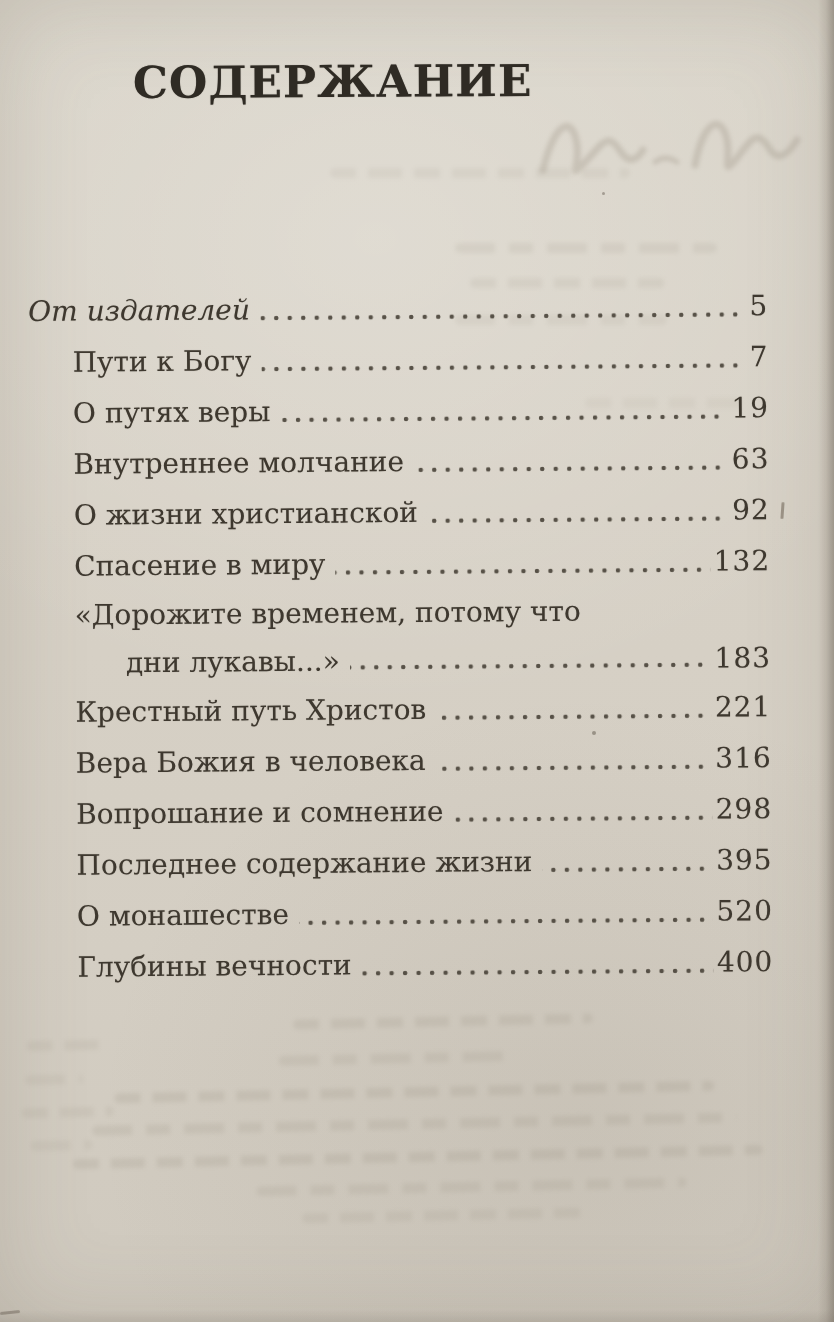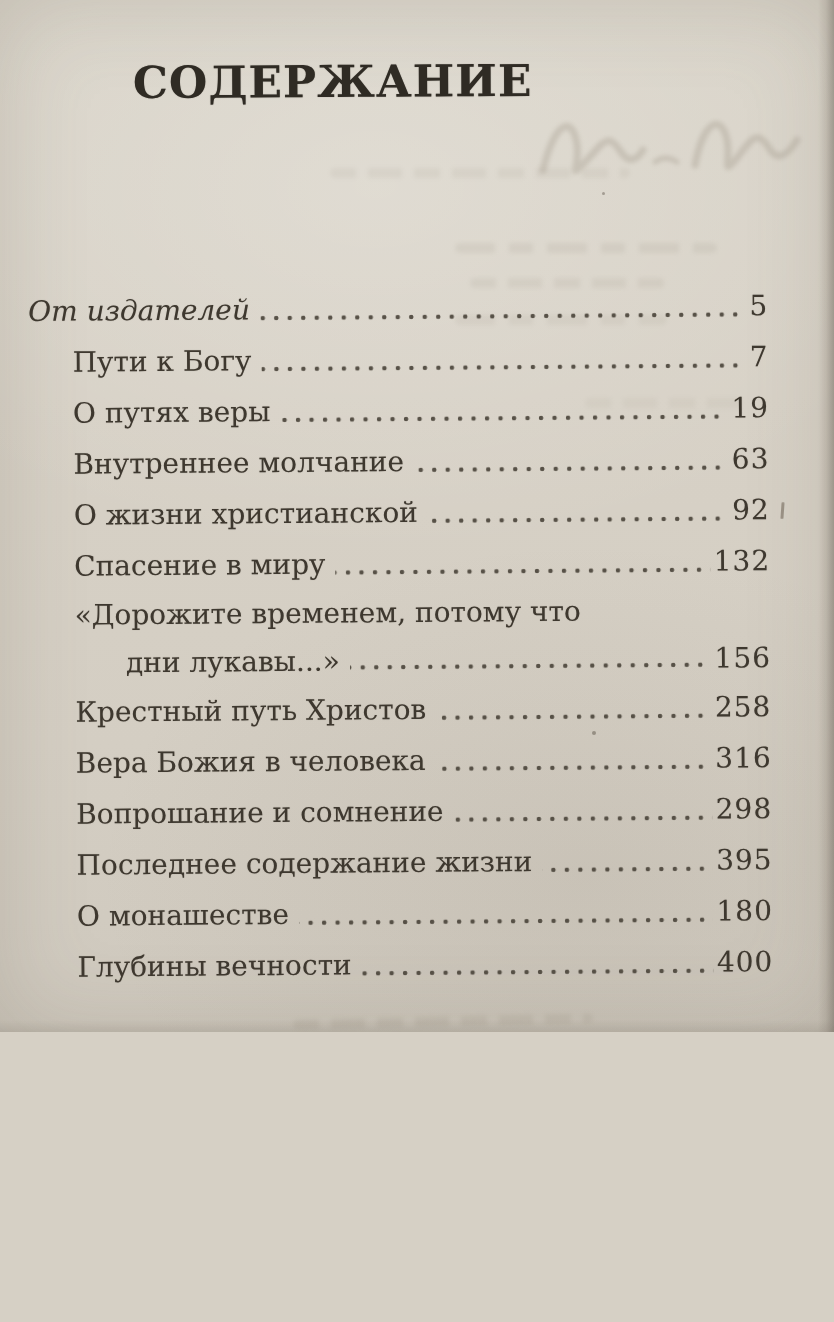--- a/index.html
+++ b/index.html
@@ -9,21 +9,21 @@
     --leader:#4c463c;
     --bleed:#958d7e;
   }
   *{margin:0;padding:0;box-sizing:border-box;}
   html,body{width:834px;height:1322px;overflow:hidden;}
   body{
     font-family:"DejaVu Serif","Liberation Serif",serif;
     background:var(--paper);
   }
   .page{
-    position:relative;width:834px;height:1032px;overflow:hidden;
+    position:relative;width:834px;height:1322px;overflow:hidden;
     background:
       radial-gradient(120% 60% at 45% 18%, rgba(255,255,252,0.20), rgba(255,255,252,0) 60%),
       radial-gradient(90% 50% at 70% 85%, rgba(120,110,96,0.10), rgba(120,110,96,0) 65%),
       linear-gradient(180deg,#d9d4c9 0%,#d7d1c6 38%,#d4cec3 72%,#cfc9be 100%);
     box-shadow: inset 0 0 90px rgba(105,96,82,0.20);
   }
   
   .title{
     position:absolute;left:133px;top:56px;
     font-size:44px;font-weight:bold;letter-spacing:1px;
@@ -168,29 +168,29 @@
         <span class="leader"></span>
         <span class="pagenum">132</span>
       </div>
     </div>
 
     <div class="toc-entry wrap">
       <div class="line1">«Дорожите временем, потому что</div>
       <div class="row">
         <span class="label">дни лукавы...»</span>
         <span class="leader"></span>
-        <span class="pagenum">156</span>
+        <span class="pagenum">183</span>
       </div>
     </div>
 
     <div class="toc-entry">
       <div class="row">
         <span class="label">Крестный путь Христов</span>
         <span class="leader"></span>
-        <span class="pagenum">258</span>
+        <span class="pagenum">221</span>
       </div>
     </div>
 
     <div class="toc-entry">
       <div class="row">
         <span class="label">Вера Божия в человека</span>
         <span class="leader"></span>
         <span class="pagenum">316</span>
       </div>
     </div>
@@ -208,21 +208,21 @@
         <span class="label">Последнее содержание жизни</span>
         <span class="leader"></span>
         <span class="pagenum">395</span>
       </div>
     </div>
 
     <div class="toc-entry">
       <div class="row">
         <span class="label">О монашестве</span>
         <span class="leader"></span>
-        <span class="pagenum">180</span>
+        <span class="pagenum">520</span>
       </div>
     </div>
 
     <div class="toc-entry">
       <div class="row">
         <span class="label">Глубины вечности</span>
         <span class="leader"></span>
         <span class="pagenum">400</span>
       </div>
     </div>

